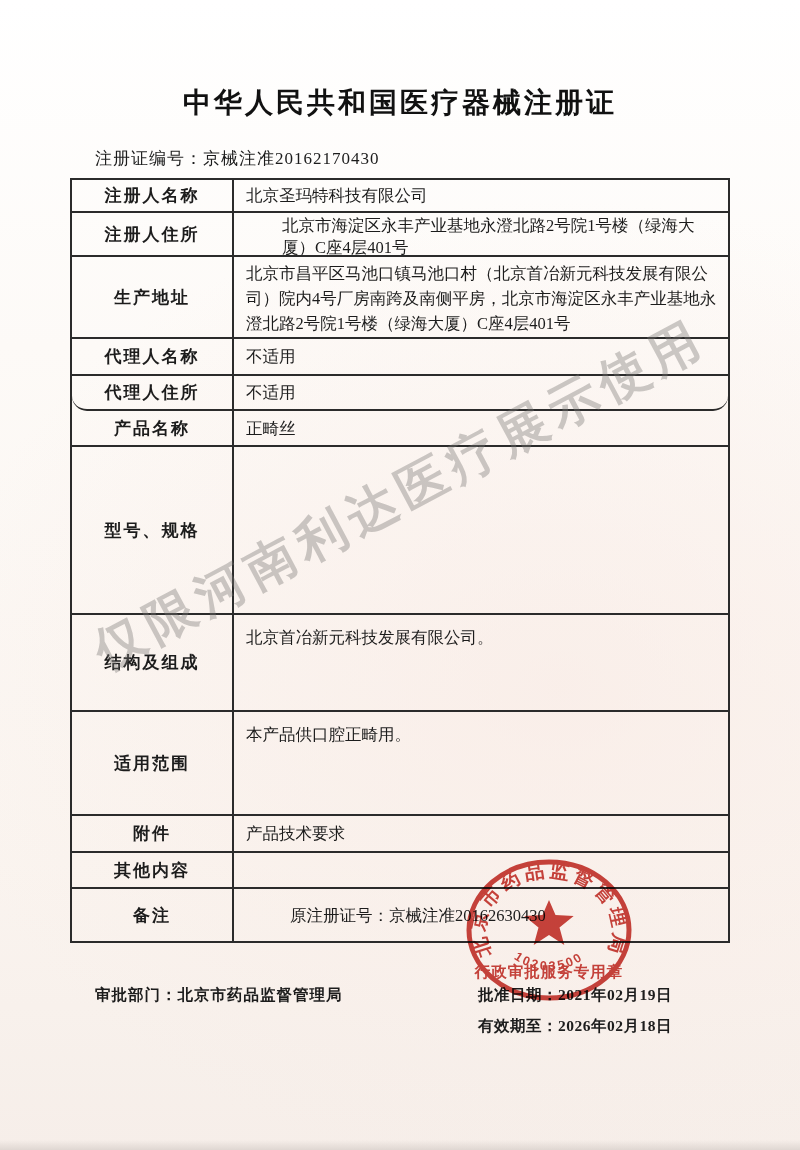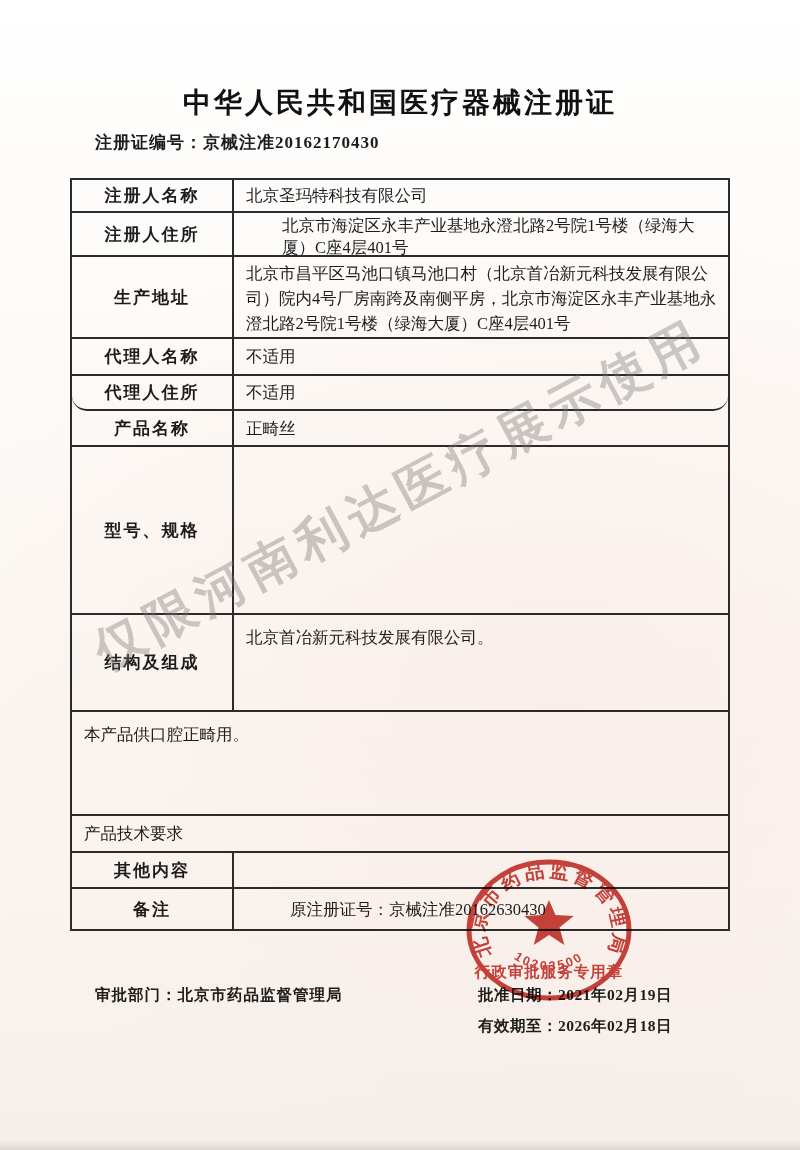--- a/index.html
+++ b/index.html
@@ -19,22 +19,22 @@
     position:absolute; left:0; right:0; bottom:0; height:10px;
     background:linear-gradient(180deg, rgba(0,0,0,0), rgba(120,110,105,.18));
   }
   .doc-title {
     position:absolute; top:84px; left:0; width:100%;
     text-align:center;
     font-size:28px; font-weight:bold; letter-spacing:3px;
     color:#111;
   }
   .reg-line {
-    position:absolute; top:131px; left:95px;
-    font-size:17px; font-weight:700; letter-spacing:1px;
+    position:absolute; top:147px; left:95px;
+    font-size:17px; font-weight:400; letter-spacing:1px;
   }
   .doc-table {
     position:absolute; left:70px; top:178px; width:660px;
     border:2px solid #2b2b2b;
   }
   .row { display:flex; border-bottom:2px solid #2b2b2b; }
   .row:last-child { border-bottom:none; }
   .cell-label {
     width:162px; flex:0 0 162px;
     border-right:2px solid #2b2b2b;
@@ -45,21 +45,21 @@
   .cell-value {
     flex:1; padding:4px 10px 4px 12px;
     font-size:16.5px; line-height:25px; font-weight:500;
     overflow:hidden;
   }
   .vcenter { display:flex; align-items:center;text-align:center; }
   .vtop { padding-top:10px; }
   .tight { line-height:22px; padding-top:2px; padding-bottom:0; }
   .r1{height:33px;} .r2{height:44px;gap:36px;} .r3{height:82px;} .r4{height:37px;}
   .r5{height:35px;border-radius:15px;} .r6{height:36px;} .r7{height:168px;} .r8{height:97px;}
-  .r9{height:104px;} .r10{height:37px;} .r11{height:36px;} .r12{height:40px;gap:44px;}
+  .r9{height:104px;} .r10{height:37px;} .r11{height:36px;} .r12{height:52px;gap:44px;}
   .footer-dept {
     position:absolute; left:95px; top:985px;
     font-size:15.5px; font-weight:600; letter-spacing:1px;
   }
   .footer-date {
     position:absolute; left:478px; top:985px;
     font-size:15.5px; font-weight:600; letter-spacing:.5px;
   }
   .footer-valid {
     position:absolute; left:478px; top:1016px;
@@ -115,23 +115,25 @@
       <div class="cell-value vcenter">正畸丝</div>
     </div>
     <div class="row r7">
       <div class="cell-label">型号、规格</div>
     </div>
     <div class="row r8">
       <div class="cell-label">结构及组成</div>
       <div class="cell-value vtop">北京首冶新元科技发展有限公司。</div>
     </div>
     <div class="row r9">
+      <div class="cell-label">适用范围</div>
       <div class="cell-value vtop">本产品供口腔正畸用。</div>
     </div>
     <div class="row r10">
+      <div class="cell-label">附件</div>
       <div class="cell-value vcenter">产品技术要求</div>
     </div>
     <div class="row r11">
       <div class="cell-label">其他内容</div>
       <div class="cell-value vcenter"></div>
     </div>
     <div class="row r12">
       <div class="cell-label">备注</div>
       <div class="cell-value vcenter">原注册证号：京械注准20162630430</div>
     </div>

